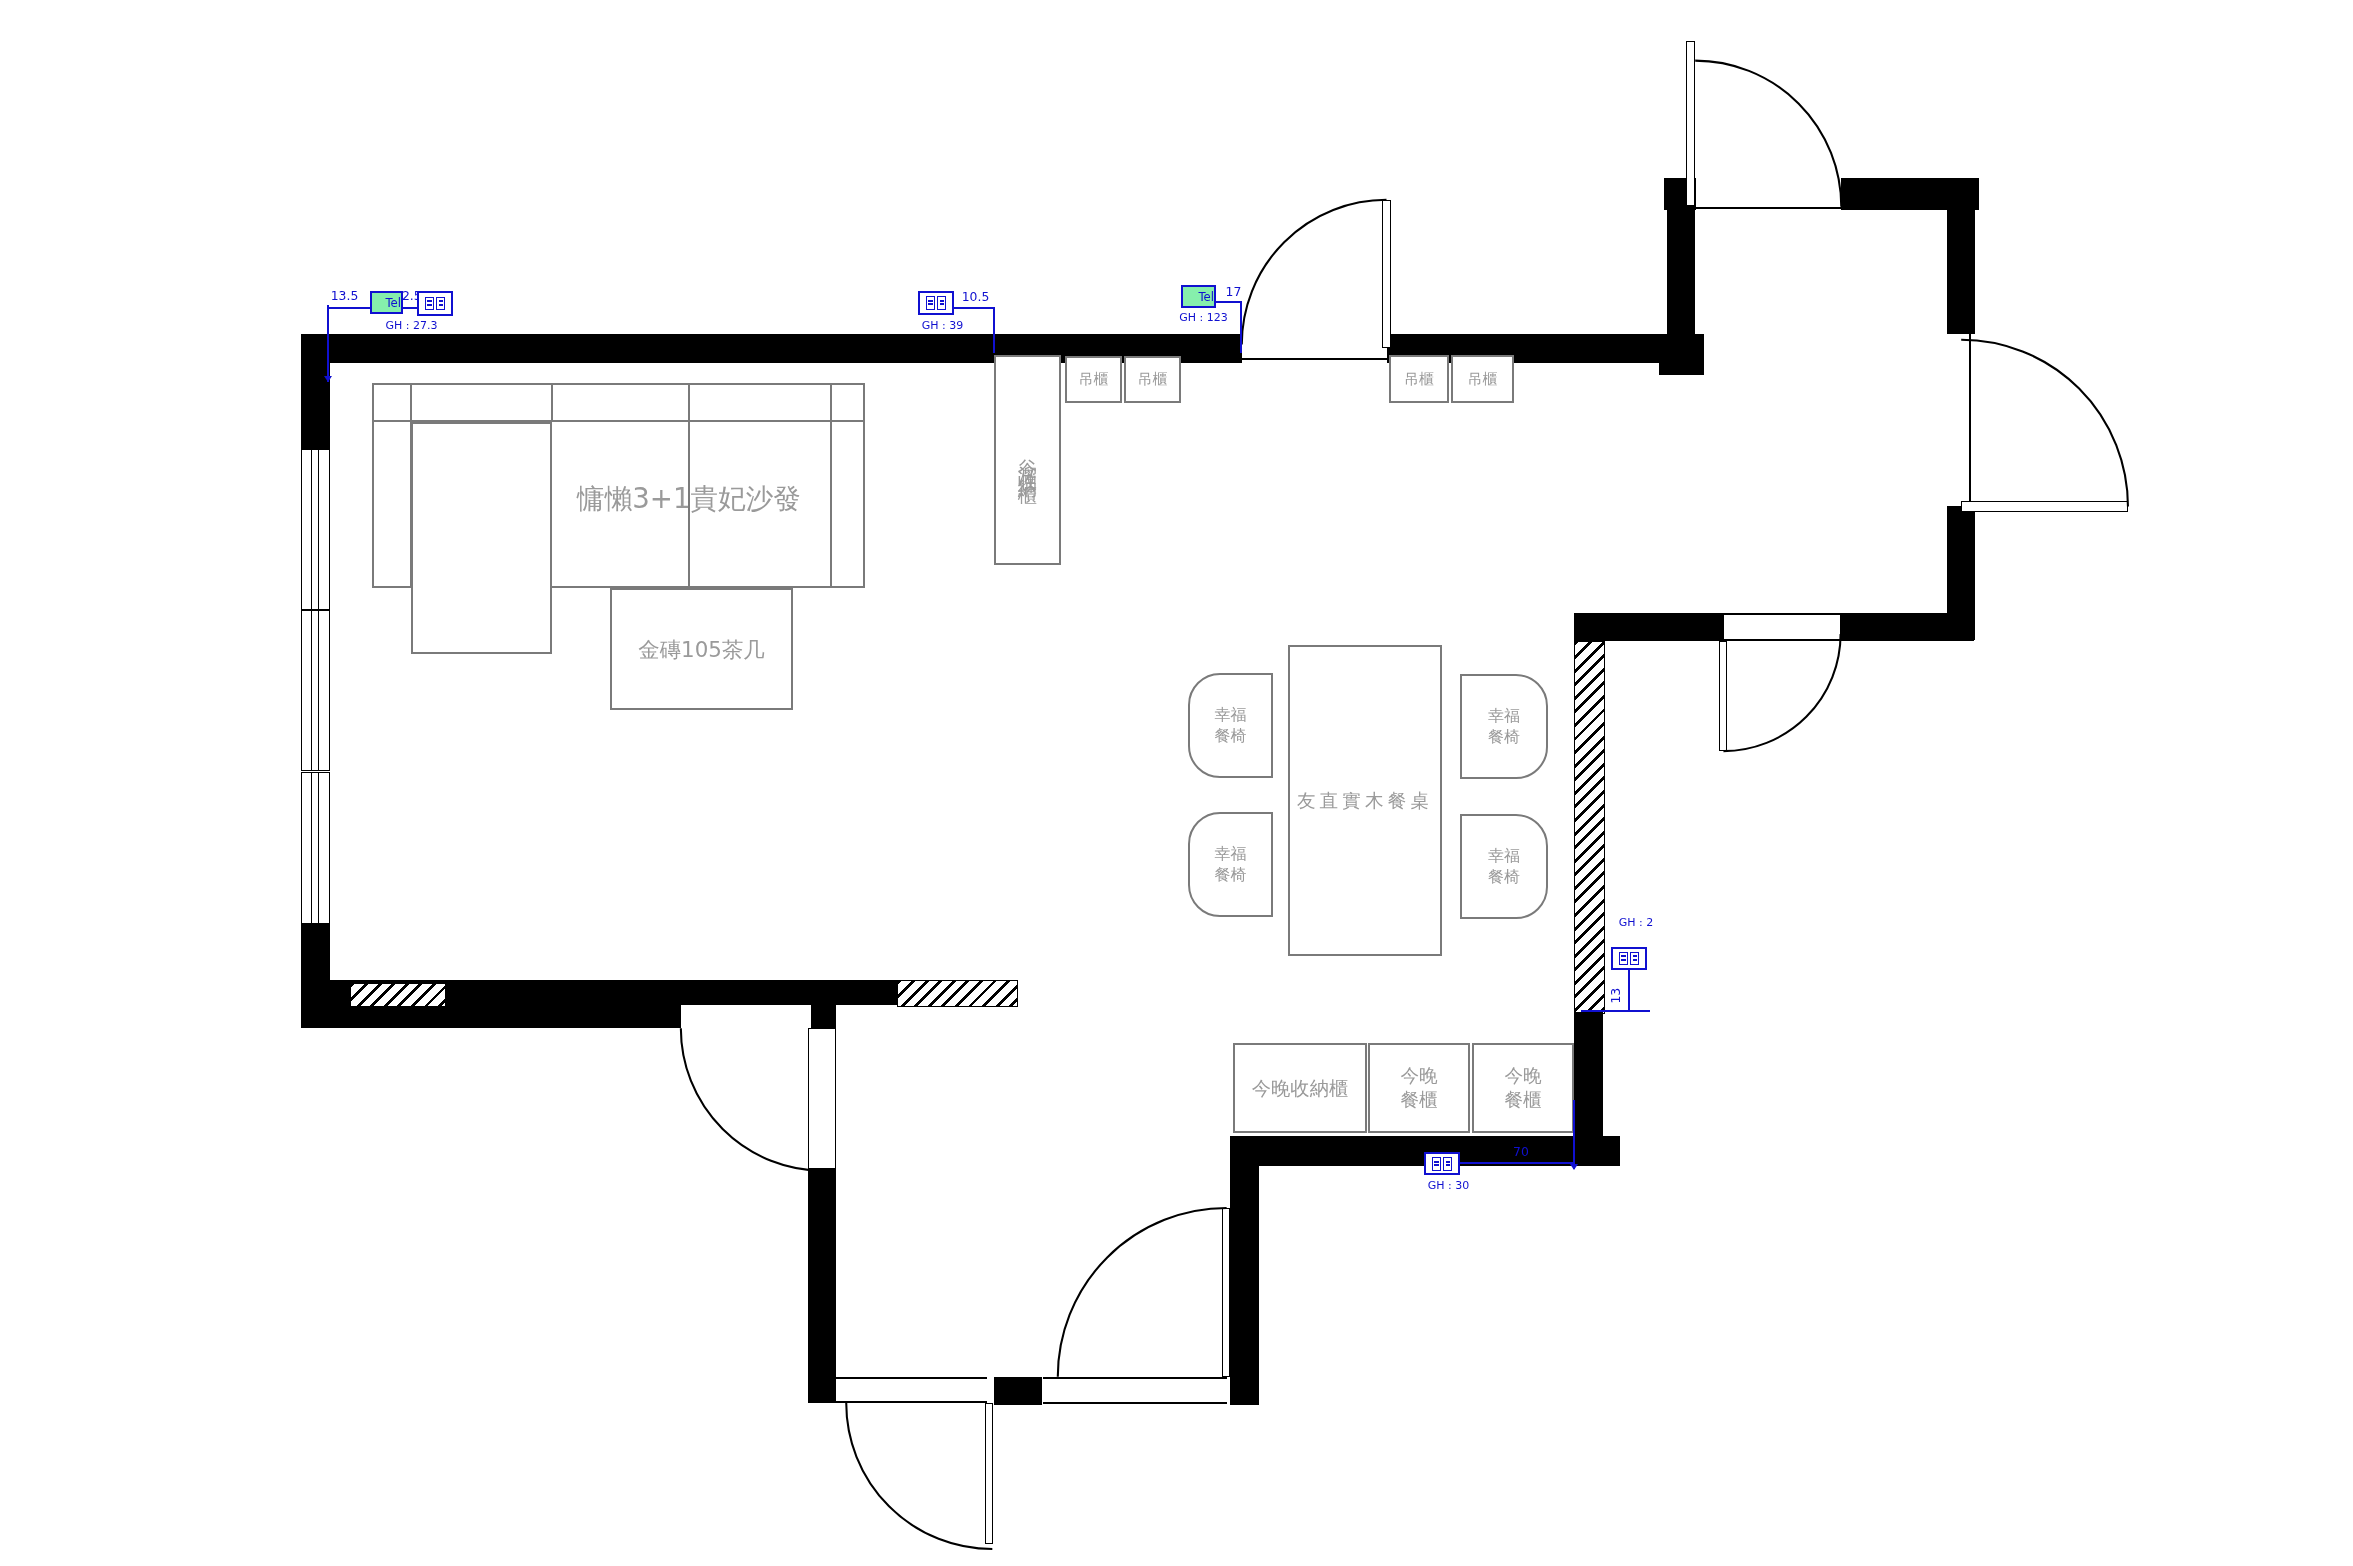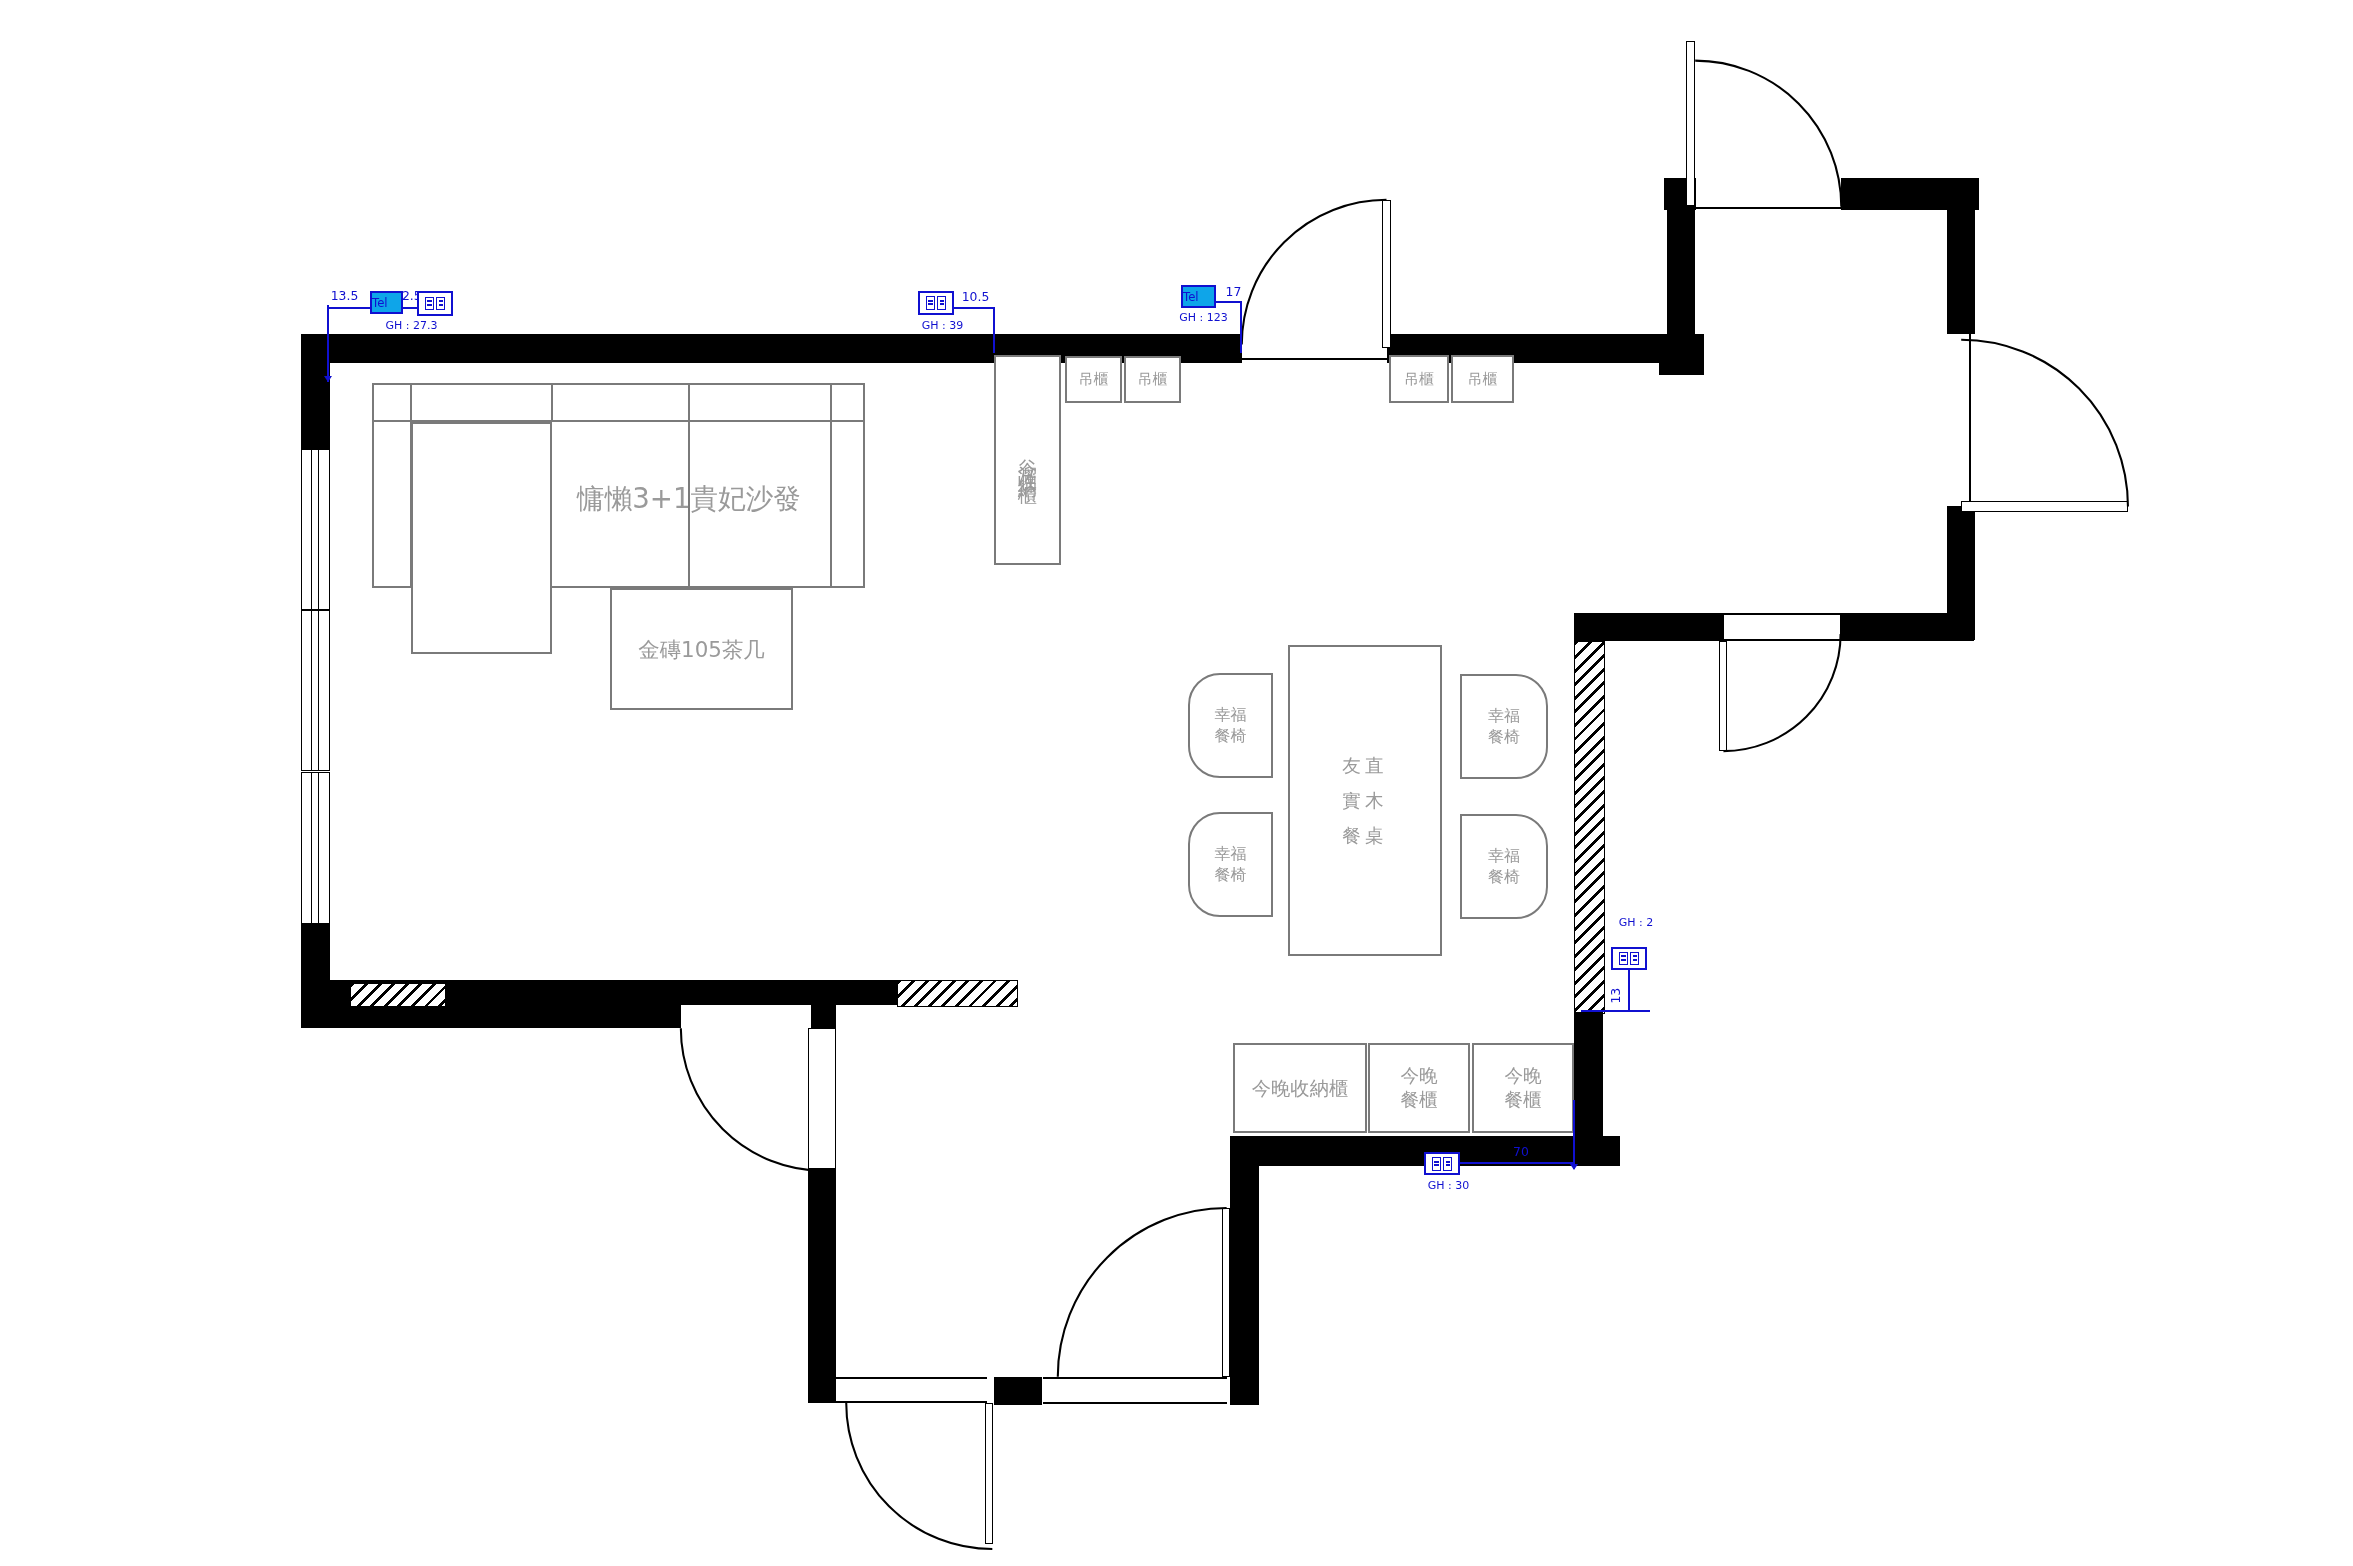--- a/index.html
+++ b/index.html
@@ -11,22 +11,22 @@
   .gap{position:absolute;background:#fff;}
   .sill{position:absolute;background:#000;}
   .leaf{position:absolute;background:#fff;border:1.4px solid #000;box-sizing:border-box;}
   .fur{position:absolute;border:2.1px solid #7a7a7a;background:#fff;box-sizing:border-box;
        color:#9a9a9a;display:flex;align-items:center;justify-content:center;
        text-align:center;white-space:nowrap;}
   .gline{position:absolute;background:#7a7a7a;}
   .flabel{position:absolute;color:#9a9a9a;display:flex;align-items:center;justify-content:center;white-space:nowrap;}
   .vtext{writing-mode:vertical-rl;letter-spacing:6.9px;}
   .bl{position:absolute;background:#1010d0;}
-  .bbox{position:absolute;border:2.1px solid #1010d0;background:#0ea5e9;color:#1010d0;
-        display:flex;align-items:center;justify-content:flex-start;box-sizing:border-box;}
+  .bbox{position:absolute;border:2.1px solid #1010d0;background:#86efac;color:#1010d0;
+        display:flex;align-items:center;justify-content:flex-end;box-sizing:border-box;}
   .btxt{position:absolute;color:#1010d0;display:flex;align-items:center;justify-content:center;white-space:nowrap;}
   .sock{position:absolute;border:2.1px solid #1010d0;background:#fff;box-sizing:border-box;
         display:flex;align-items:center;justify-content:center;gap:2.1px;}
   .si{display:inline-block;width:9px;height:13.8px;border:1.4px solid #1010d0;box-sizing:border-box;padding-top:1.4px;}
   .si i{display:block;width:4.1px;height:2.1px;background:#1010d0;margin:1.4px auto;}
   .arr-down{position:absolute;width:0;height:0;border-left:4.1px solid transparent;
             border-right:4.1px solid transparent;border-top:6.2px solid #1010d0;}
   svg{position:absolute;left:0;top:0;pointer-events:none;}
 </style>
 </head>
@@ -120,21 +120,21 @@
   <div class="fur" style="left:1124px;top:356px;width:57px;height:47px;font-size:15px">
     <span>吊櫃</span>
   </div>
   <div class="fur" style="left:1389px;top:355px;width:60px;height:48px;font-size:15px">
     <span>吊櫃</span>
   </div>
   <div class="fur" style="left:1451px;top:355px;width:63px;height:48px;font-size:15px">
     <span>吊櫃</span>
   </div>
 
-  <div class="fur" style="left:1288px;top:645px;width:154px;height:311px;font-size:18.6px;flex-direction:column;line-height:1.9;letter-spacing:4.1px">
+  <div class="fur" style="left:1288px;top:645px;width:154px;height:311px;font-size:18.6px;flex-direction:row;line-height:1.9;letter-spacing:4.1px">
     <span>友直</span>
     <span>實木</span>
     <span>餐桌</span>
   </div>
 
   <div class="fur" style="left:1188px;top:673px;width:85px;height:105px;font-size:16px;flex-direction:column;line-height:1.3;border-radius:32px 0 0 32px">
     <span>幸福</span>
     <span>餐椅</span>
   </div>
   <div class="fur" style="left:1188px;top:812px;width:85px;height:105px;font-size:16px;flex-direction:column;line-height:1.3;border-radius:32px 0 0 32px">

